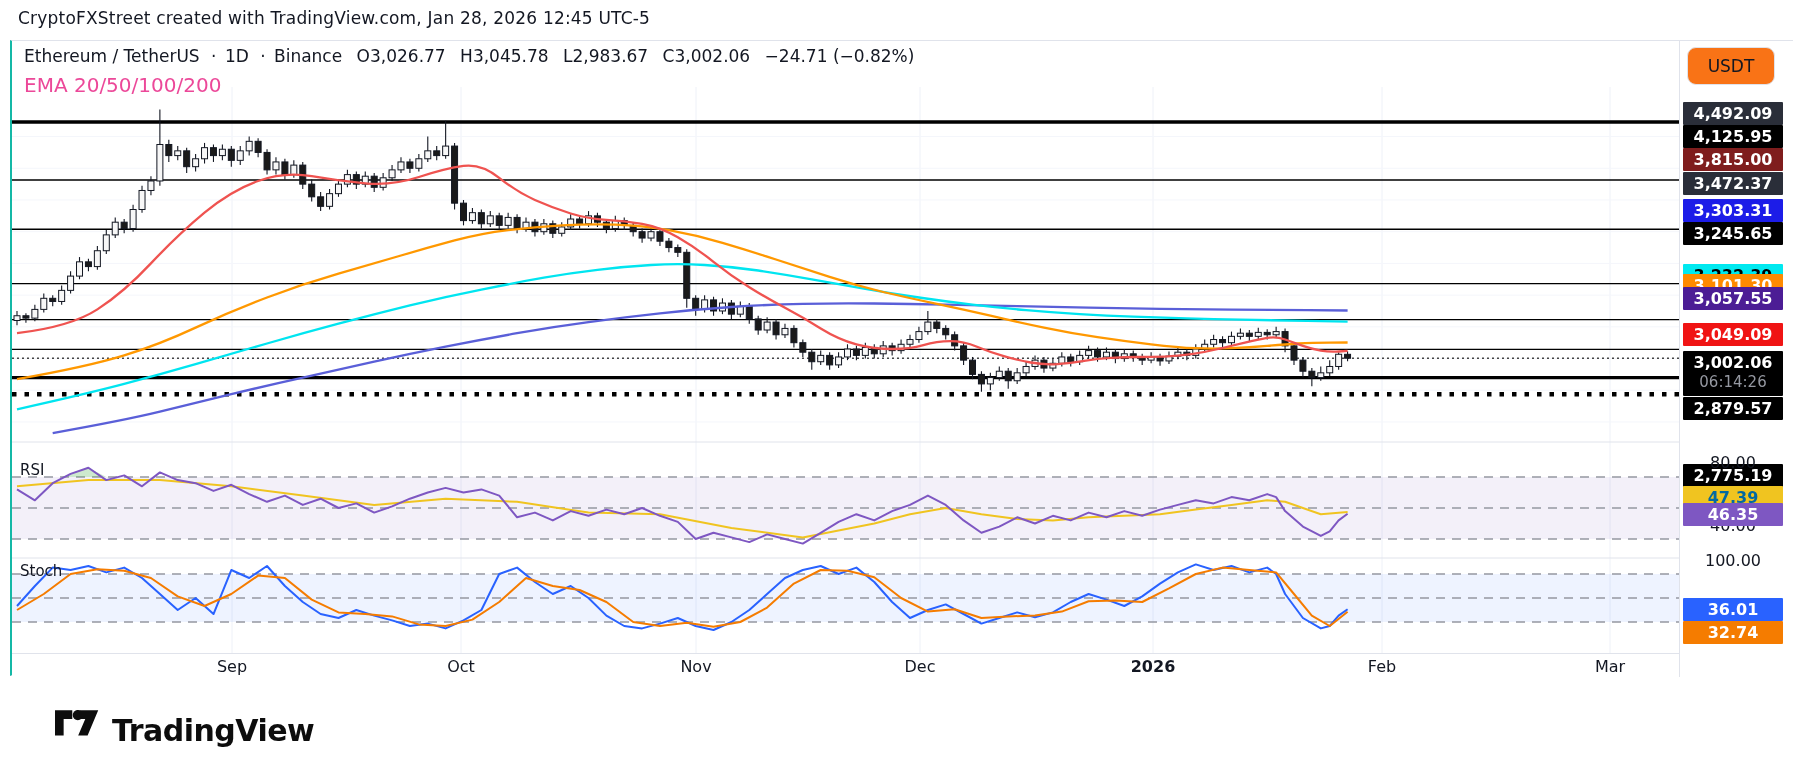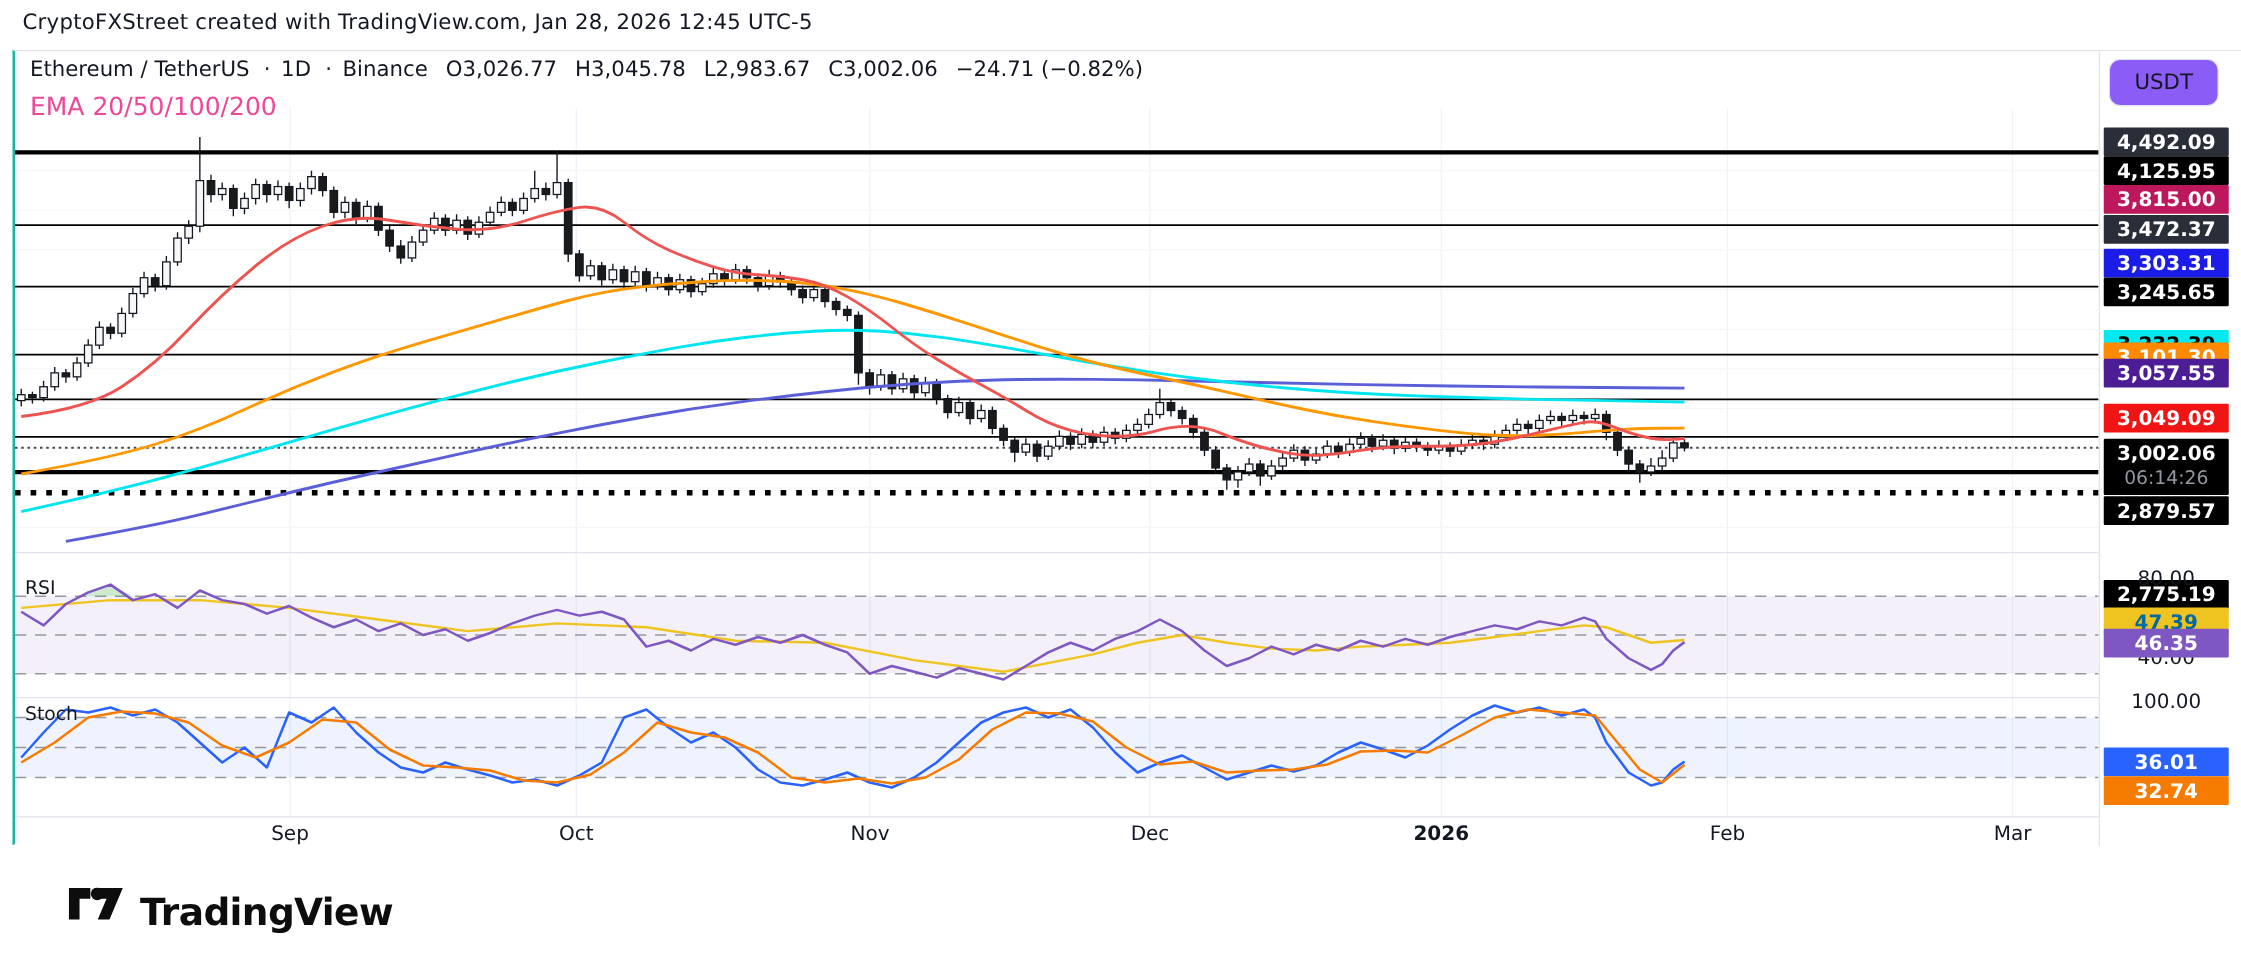--- a/index.html
+++ b/index.html
@@ -8,21 +8,21 @@
   .page { position:relative; width:1793px; height:773px;padding-left:28px; }
   .top-header { position:absolute; left:18px; top:8px; font-size:17px; font-weight:500; color:#131722; letter-spacing:.2px; }
   .chart-frame { position:absolute; left:10px; top:40px; width:1783px; height:636px; border-top:1px solid #e0e3eb; border-left:2px solid #14b8a6; border-bottom:1px solid #e0e3eb; background:#fff; }
   .pane-area { position:absolute; left:0; top:0; width:1783px; height:636px; }
   svg#chart-svg { position:absolute; left:0; top:0; }
   .title-block { position:absolute; left:12px; top:5px; z-index:5; }
   .title-row { font-size:17px; color:#131722; white-space:nowrap; }
   .title-row .seg { margin-right:9px; }
   .title-row .sep { margin:0 3px 0 -3px; color:#131722; }
   .indicator-row { margin-top:7px; font-size:20px; color:#ec4899; }
-  .usdt-btn { position:absolute; left:1675px; top:6px; width:88px; height:38px; background:#8b5cf6;
+  .usdt-btn { position:absolute; left:1675px; top:6px; width:88px; height:38px; background:#f97316;
     border:1px solid #e0e3eb; border-radius:9px; font-size:17px; color:#131722;
     font-family:"DejaVu Sans","Liberation Sans",sans-serif; cursor:pointer; z-index:6; }
   .price-axis { position:absolute; left:1667px; top:0; width:116px; height:636px; border-left:1px solid #e0e3eb; background:#fff; z-index:4; }
   .axis-label { position:absolute; left:3px; width:100px; height:23px; line-height:23px; text-align:center;
     font-size:16px; font-weight:600; color:#fff; border-radius:1px; white-space:nowrap; }
   .axis-label.plain { color:#131722; font-weight:500; background:transparent; }
   .axis-label.twoline { height:45px; }
   .axis-label .sub { display:block; line-height:20px; margin-top:-2px; font-size:15px; color:#9598a1; font-weight:500; }
   .time-axis { position:absolute; left:0; top:612px; width:1667px; height:24px; border-top:1px solid #e0e3eb; background:#fff; }
   .time-label { position:absolute; top:3px; font-size:16px; color:#131722; transform:translateX(-50%); white-space:nowrap; }
@@ -403,21 +403,21 @@
         <span class="seg">−24.71 (−0.82%)</span>
       </div>
       <div class="indicator-row">EMA 20/50/100/200</div>
     </div>
 
     <button class="usdt-btn">USDT</button>
 
     <div class="price-axis" id="price-axis">
         <div class="axis-label" style="background: rgb(42, 46, 57); top: 61px;">4,492.09</div>
         <div class="axis-label" style="background: rgb(0, 0, 0); top: 84px;">4,125.95</div>
-        <div class="axis-label" style="background: #be185d; top: 107px;">3,815.00</div>
+        <div class="axis-label" style="background: #7f1d1d; top: 107px;">3,815.00</div>
         <div class="axis-label" style="background: rgb(42, 46, 57); top: 131px;">3,472.37</div>
         <div class="axis-label" style="background: rgb(28, 28, 232); top: 158px;">3,303.31</div>
         <div class="axis-label" style="background: rgb(0, 0, 0); top: 181px;">3,245.65</div>
         <div class="axis-label" style="background: rgb(0, 233, 240); color: rgb(0, 0, 0); top: 223px;">3,232.39</div>
         <div class="axis-label" style="background: rgb(255, 138, 0); top: 233px;">3,101.30</div>
         <div class="axis-label" style="background: #4c1d95; top: 246px;">3,057.55</div>
         <div class="axis-label" style="background: rgb(240, 20, 20); top: 282px;">3,049.09</div>
         <div class="axis-label twoline" style="background: rgb(0, 0, 0); top: 310px;">3,002.06<span class="sub">06:14:26</span></div>
         <div class="axis-label" style="background: rgb(0, 0, 0); top: 356px;">2,879.57</div>
         <div class="axis-label" style="background: rgb(0, 0, 0); top: 380px; margin-top: 43px;">2,775.19</div>

